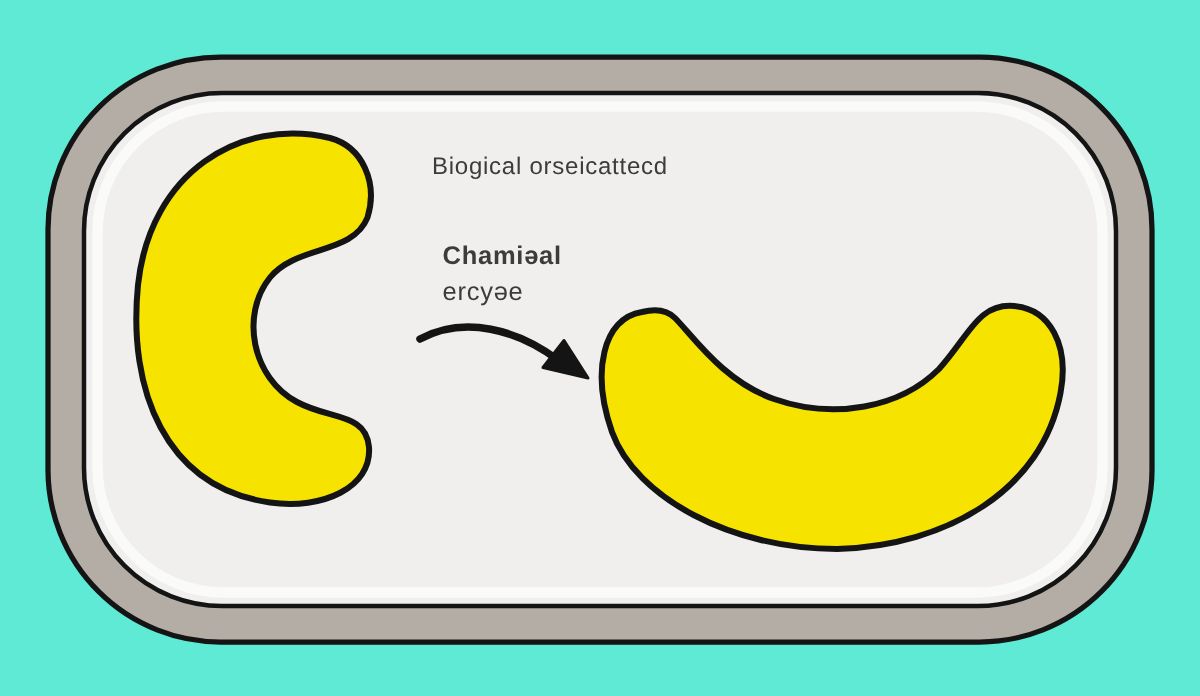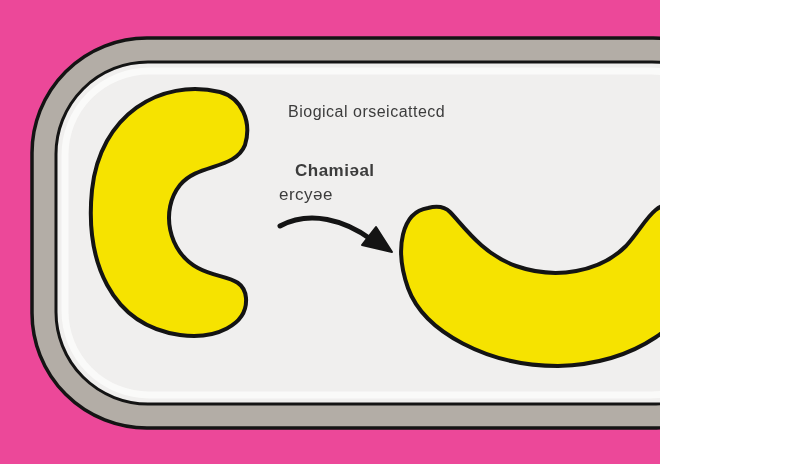--- a/index.html
+++ b/index.html
@@ -3,23 +3,23 @@
 <meta charset="utf-8">
 <style>
   html, body {
     margin: 0;
     padding: 0;
     background: #ffffff;
     font-family: "Liberation Sans", "DejaVu Sans", sans-serif;
   }
   .stage {
     position: relative;
-    width: 660px;
+    width: 800px;
     height: 464px;
-    background: #ec4899;
+    background: #5eead4;
     overflow: hidden;
   }
   .stage svg {
     position: absolute;
     left: 0;
     top: 0;
   }
   .diagram-text {
     position: absolute;
     color: #3c3c3c;
@@ -34,21 +34,21 @@
     font-weight: 500;
   }
   .chem-label-1 {
     left: 295px;
     top: 161px;
     font-size: 17px;
     letter-spacing: 0.5px;
     font-weight: 700;
   }
   .chem-label-2 {
-    left: 279px;
+    left: 295px;
     top: 185px;
     font-size: 17px;
     letter-spacing: 0.5px;
     font-weight: 500;
   }
 </style>
 </head>
 <body>
 
 <div class="stage">

